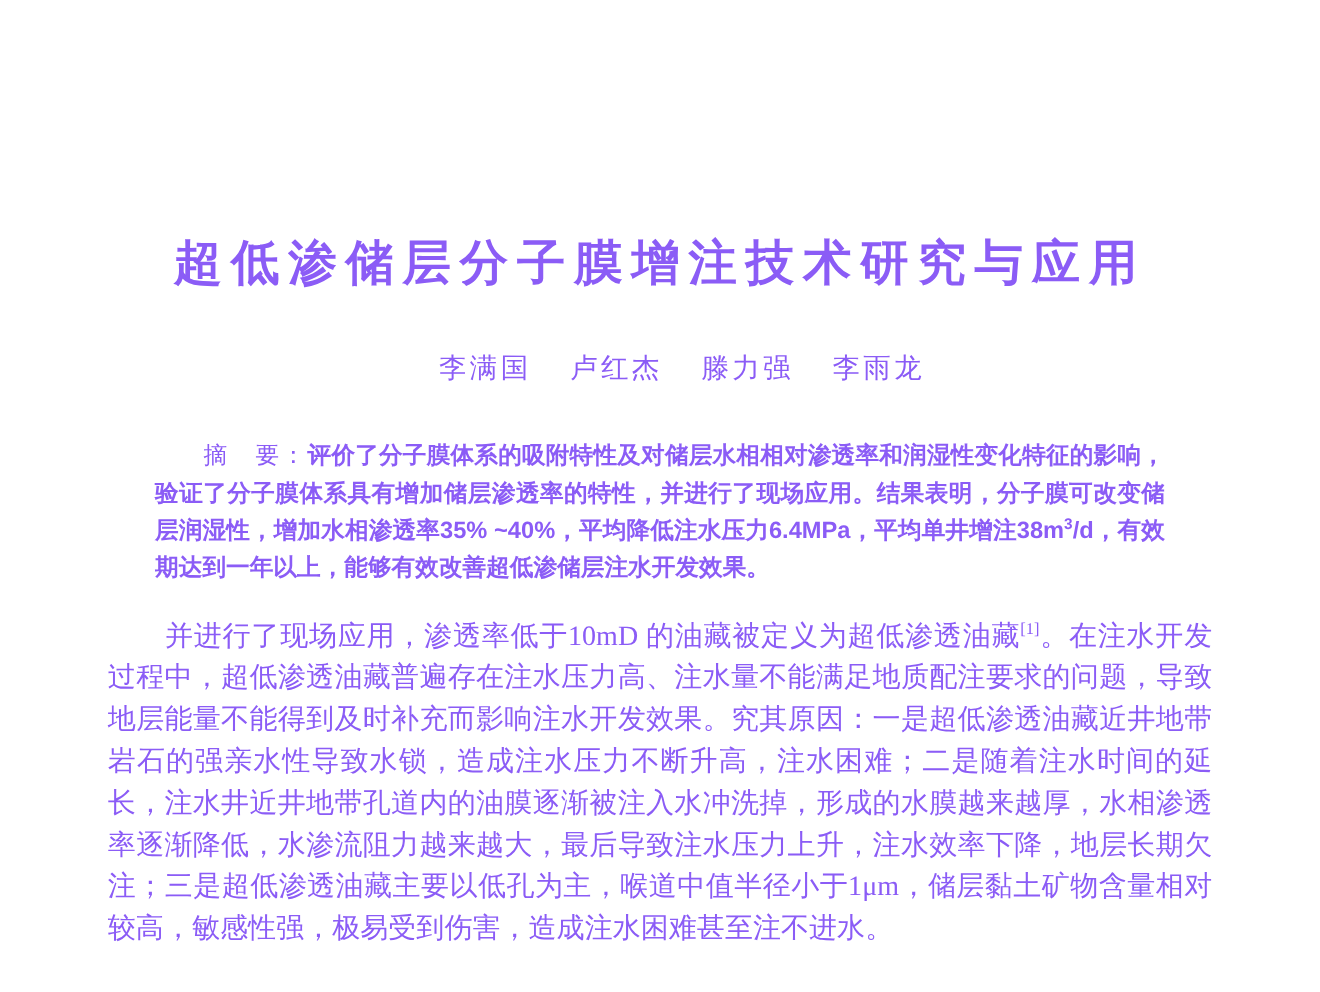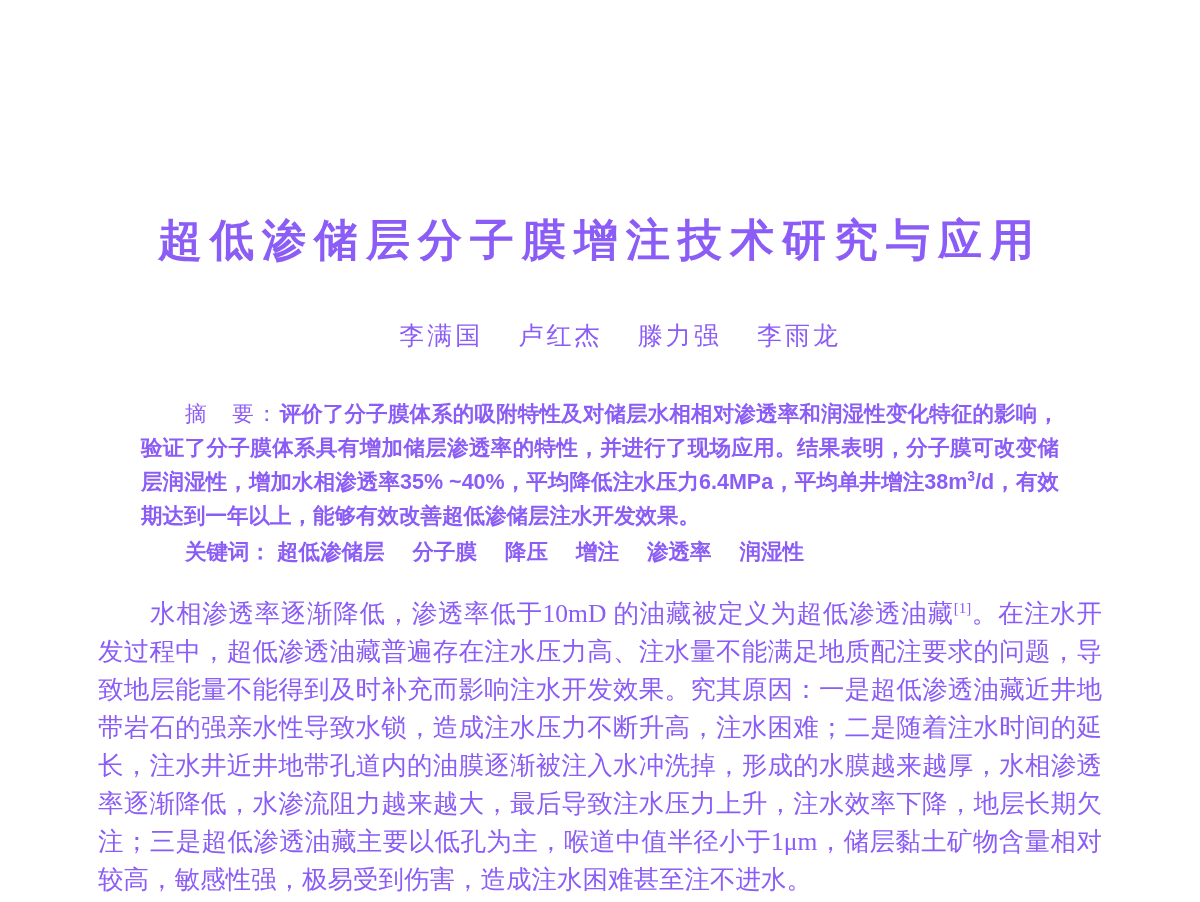--- a/index.html
+++ b/index.html
@@ -104,28 +104,19 @@
     <span class="author-name">卢红杰</span>
     <span class="author-name">滕力强</span>
     <span class="author-name">李雨龙</span>
   </div>
 
 
   <div class="abstract-block">
     <div class="abstract-text">
       <span class="abstract-label">摘　要：</span><span>评价了分子膜体系的吸附特性及对储层水相相对渗透率和润湿性变化特征的影响，验证了分子膜体系具有增加储层渗透率的特性，并进行了现场应用。结果表明，分子膜可改变储层润湿性，增加水相渗透率35% ~40%，平均降低注水压力6.4MPa，平均单井增注38m</span><sup class="sup-small">3</sup><span>/d，有效期达到一年以上，能够有效改善超低渗储层注水开发效果。</span>
     </div>
-    <div class="keywords-line">
-      <span class="keywords-label">关键词：</span>
-      <span class="keyword-item">超低渗储层</span>
-      <span class="keyword-item">分子膜</span>
-      <span class="keyword-item">降压</span>
-      <span class="keyword-item">增注</span>
-      <span class="keyword-item">渗透率</span>
-      <span class="keyword-item">润湿性</span>
-    </div>
   </div>
 
   <div class="body-paragraph">
-    <span>水相渗透率逐渐降低，渗透率低于10mD 的油藏被定义为超低渗透油藏</span><sup class="citation">[1]</sup><span>。在注水开发过程中，超低渗透油藏普遍存在注水压力高、注水量不能满足地质配注要求的问题，导致地层能量不能得到及时补充而影响注水开发效果。究其原因：一是超低渗透油藏近井地带岩石的强亲水性导致水锁，造成注水压力不断升高，注水困难；二是随着注水时间的延长，注水井近井地带孔道内的油膜逐渐被注入水冲洗掉，形成的水膜越来越厚，水相渗透率逐渐降低，水渗流阻力越来越大，最后导致注水压力上升，注水效率下降，地层长期欠注；三是超低渗透油藏主要以低孔为主，喉道中值半径小于1μm，储层黏土矿物含量相对较高，敏感性强，极易受到伤害，造成注水困难甚至注不进水。</span>
+    <span>并进行了现场应用，渗透率低于10mD 的油藏被定义为超低渗透油藏</span><sup class="citation">[1]</sup><span>。在注水开发过程中，超低渗透油藏普遍存在注水压力高、注水量不能满足地质配注要求的问题，导致地层能量不能得到及时补充而影响注水开发效果。究其原因：一是超低渗透油藏近井地带岩石的强亲水性导致水锁，造成注水压力不断升高，注水困难；二是随着注水时间的延长，注水井近井地带孔道内的油膜逐渐被注入水冲洗掉，形成的水膜越来越厚，水相渗透率逐渐降低，水渗流阻力越来越大，最后导致注水压力上升，注水效率下降，地层长期欠注；三是超低渗透油藏主要以低孔为主，喉道中值半径小于1μm，储层黏土矿物含量相对较高，敏感性强，极易受到伤害，造成注水困难甚至注不进水。</span>
   </div>
 
 </div>
 
 </body></html>

